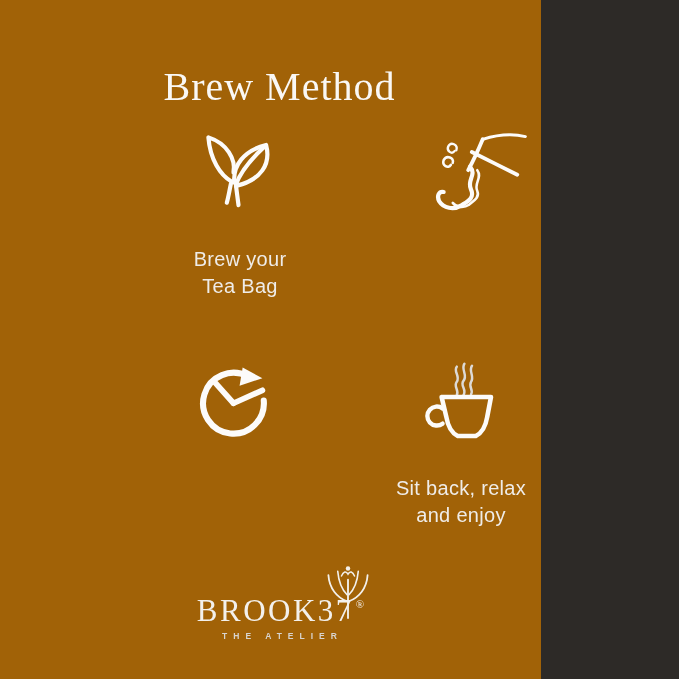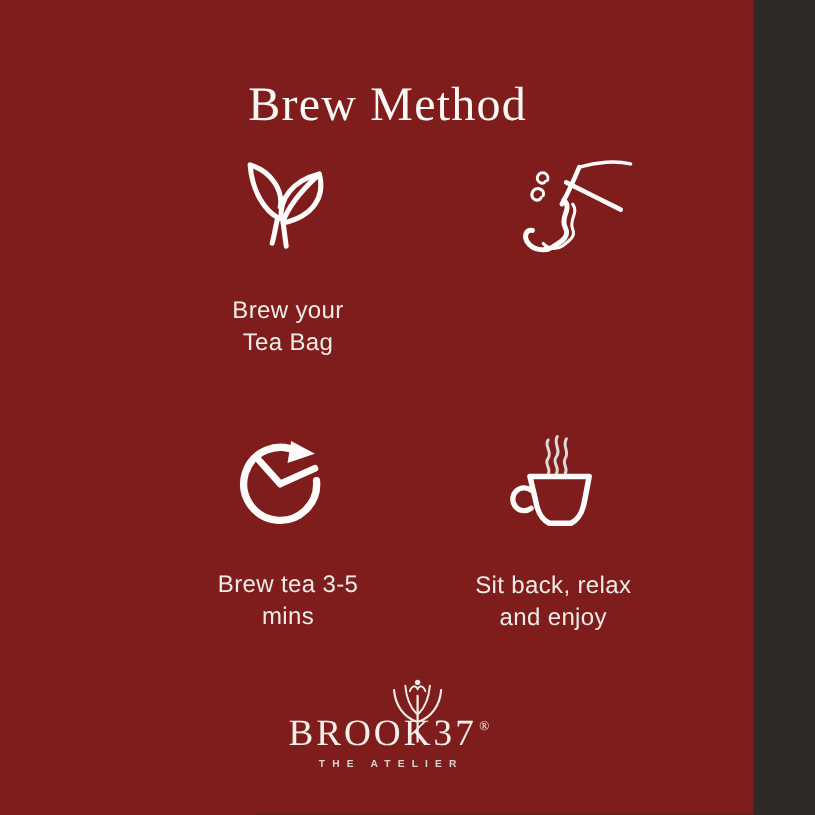--- a/index.html
+++ b/index.html
@@ -1,17 +1,17 @@
 <!DOCTYPE html>
 <html><head>
 <meta charset="utf-8">
 <style>
   html,body{margin:0;padding:0;background:#2d2a27;}
   .canvas{
-    position:relative;width:628px;height:679px;background:#7f1d1d;
+    position:relative;width:541px;height:679px;background:#a16207;
     overflow:hidden;font-family:"Liberation Sans",sans-serif;
   }
   .title{
     position:absolute;left:0;top:36px;width:100%;text-align:center;
     font-family:"Liberation Serif",serif;font-weight:400;
     font-size:40px;line-height:48px;letter-spacing:1px;color:#faf8f5;
     transform:translateX(9px);
   }
   .icon{position:absolute;}
   .icon-leaf {left:190px;top:127px;width:92px;height:86px;}
@@ -77,22 +77,20 @@
   <svg class="icon icon-cup" viewBox="0 0 100 100" fill="none" stroke="#fcfbfa" stroke-linecap="round" stroke-linejoin="round">
     <path d="M44,7 C40,12 48,17 44,23 C40,28 47,32 44,37" stroke="#dddad6" stroke-width="2.6"></path>
     <path d="M52,4 C48,10 56,16 51,22 C47,27 55,31 51,37" stroke="#dddad6" stroke-width="2.6"></path>
     <path d="M60,6 C56,12 63,17 59,23 C56,28 62,32 59,36" stroke="#dddad6" stroke-width="2.6"></path>
     <path d="M29,51 A10,10 0 1 0 29,67" stroke-width="4.6"></path>
     <path d="M28,39 H80 L76,60 C74,72 70,77 64,80 H45 C39,77 35,72 33,60 Z" stroke-width="4.8"></path>
   </svg>
 
   <div class="caption cap-1">Brew your
 Tea Bag</div>
-  <div class="caption cap-3">Brew tea 3-5
-mins</div>
   <div class="caption cap-4">Sit back, relax
 and enjoy</div>
 
   <svg class="flourish" viewBox="0 0 60 60" fill="none" stroke="#f3f0ec" stroke-linecap="round">
     <path d="M30,59 L30,18" stroke-width="2"></path>
     <circle cx="30" cy="6" r="2.4" fill="#f3f0ec" stroke="none"></circle>
     <path d="M23,14 C25,9 28,8 30,12 C32,8 35,9 37,14" stroke-width="1.6"></path>
     <path d="M9,13 C10,27 18,37 29,41" stroke-width="1.9"></path>
     <path d="M51,13 C50,27 42,37 31,41" stroke-width="1.9"></path>
     <path d="M19,9 C20,20 24,29 29,34" stroke-width="1.7"></path>

